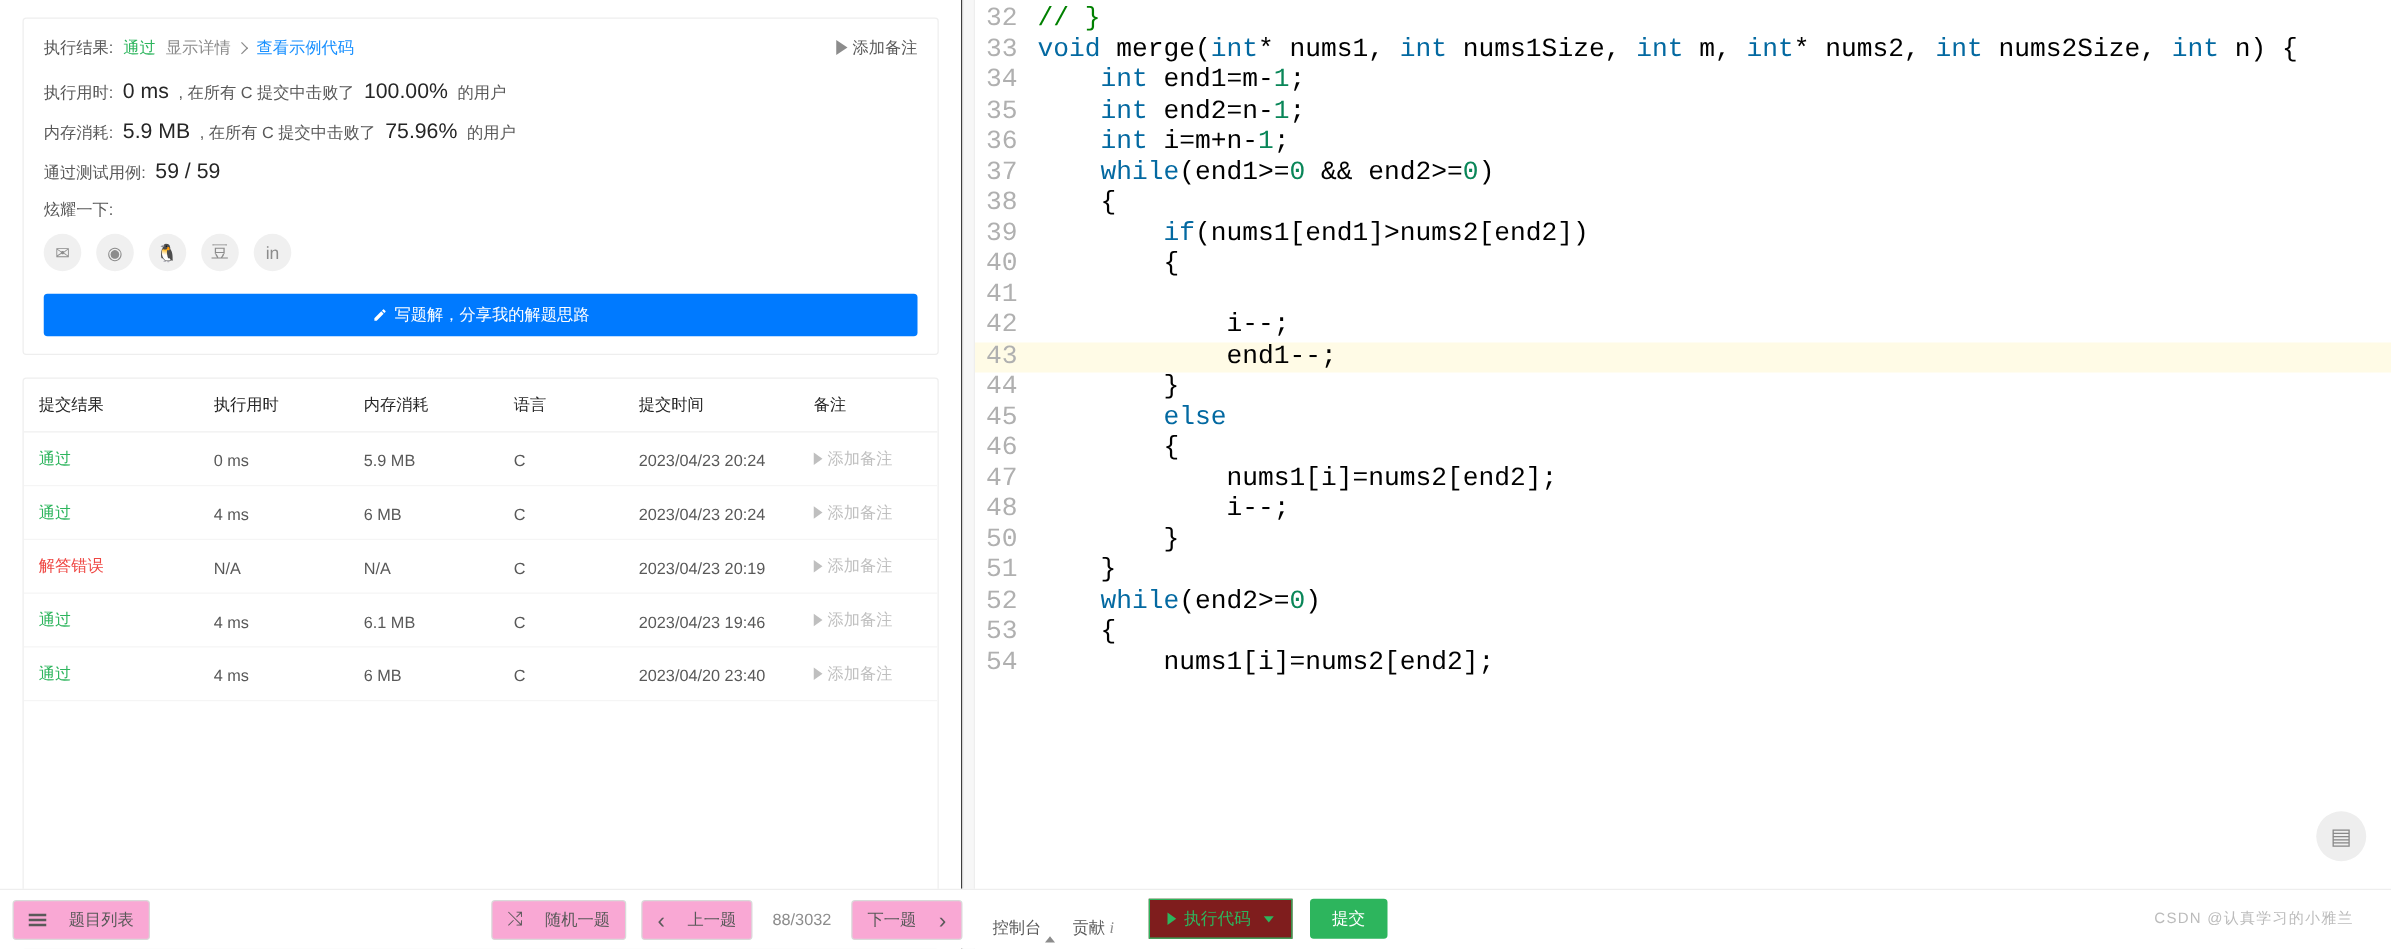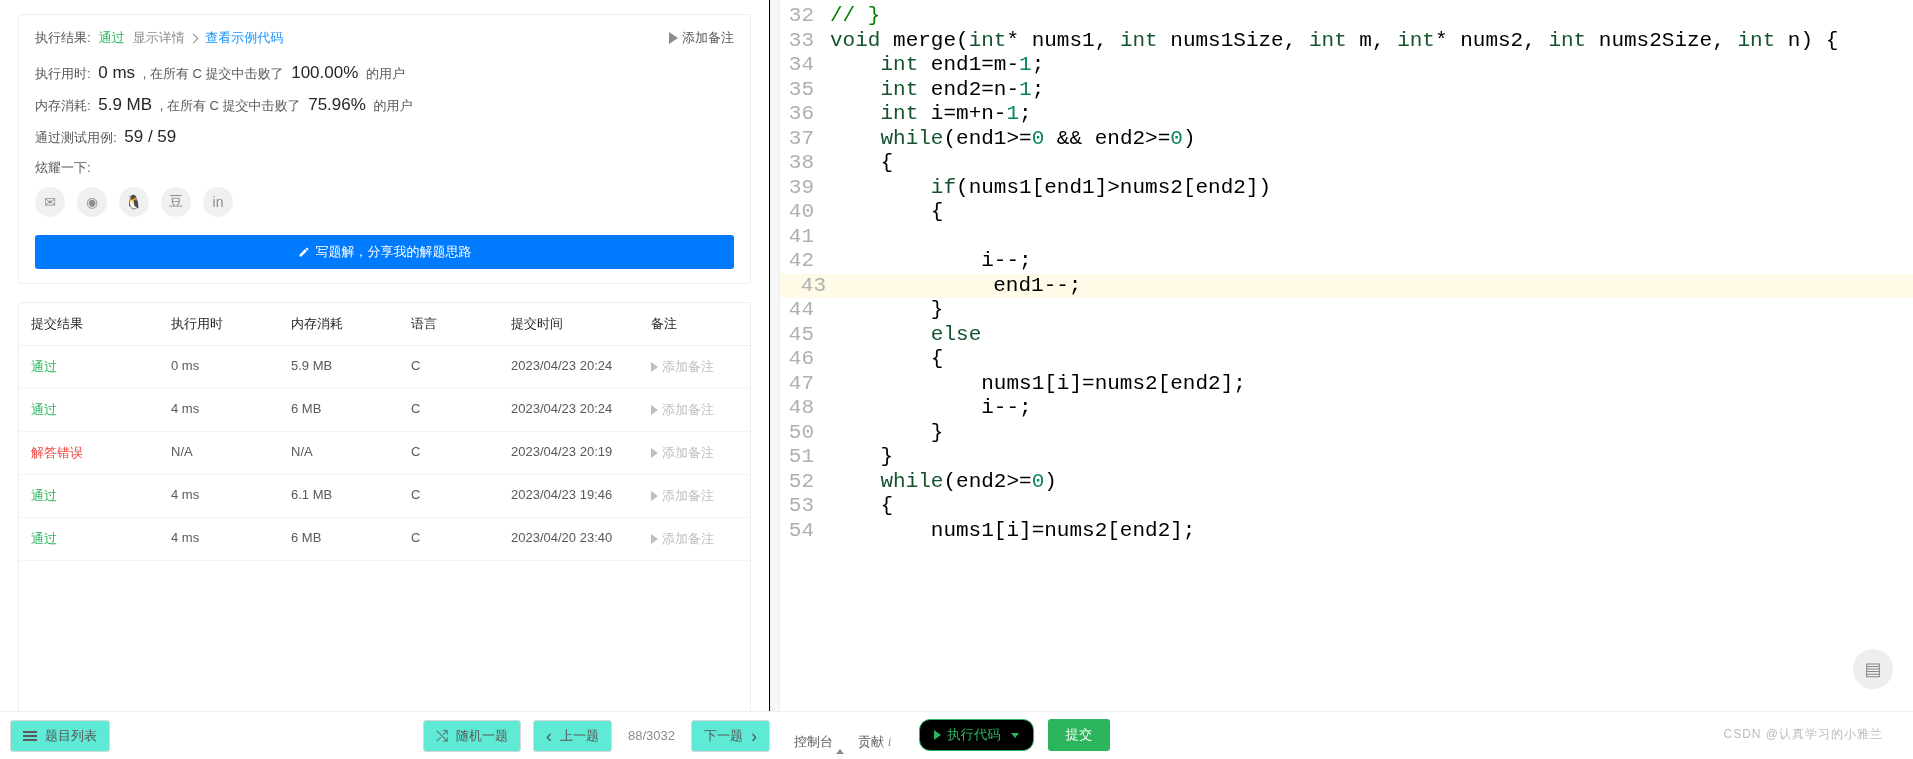--- a/index.html
+++ b/index.html
@@ -24,58 +24,58 @@
     .metric-line .big { font-size: 17px; color: #262626; margin: 0 4px; }
     
     .share-label { color: #595959; margin-bottom: 10px; display: block; }
     .share-icons { display: flex; gap: 12px; }
     .share-icon { width: 30px; height: 30px; border-radius: 50%; background: #f0f0f0; display: flex; align-items: center; justify-content: center; color: #8c8c8c; font-size: 14px; cursor: pointer; }
     
     .blue-btn { margin-top: 18px; width: 100%; background: #007aff; color: #fff; border: none; border-radius: 3px; padding: 8px; font-size: 13px; cursor: pointer; display: flex; align-items: center; justify-content: center; gap: 6px; }
     .pencil { width: 12px; height: 12px; }
     
     .history-card { margin: 18px 18px 0 18px; border: 1px solid #eee; border-radius: 3px; overflow-y: auto; flex:1;}
-    .history-header, .history-row { display: flex; padding: 12px 12px; align-items: flex-start; }
+    .history-header, .history-row { display: flex; padding: 12px 12px; align-items: flex-end; }
     .history-header { color: #262626; font-size: 13px; font-weight: 400; border-bottom: 1px solid #f0f0f0; }
     .history-row { border-bottom: 1px solid #f5f5f5; color: #595959; font-size: 13px; }
     .col-result { width: 140px; }
     .col-time { width: 120px; }
     .col-mem { width: 120px; }
     .col-lang { width: 100px; }
     .col-date { width: 140px; }
     .col-note { flex: 1; color: #bfbfbf; display: flex; gap: 4px; align-items: center; cursor: pointer; }
     .pass-cell { color: #2db55d; cursor: pointer; }
     .fail-cell { color: #ef4743; cursor: pointer; }
     .icon-flag-g { width: 0; height: 0; border-top: 5px solid transparent; border-bottom: 5px solid transparent; border-left: 7px solid #bfbfbf; display: inline-block; }
     
     .code-area { flex: 1; overflow: auto; font-family: Liberation Mono, monospace; font-size: 21px; line-height: 24.5px; padding: 4px 0; }
     .code-line { display: flex; }
-    .code-line.hl { background: #fffbe6; padding-left: 12px; }
+    .code-line.hl { background: #fffbe6; }
     .line-no { width: 50px; text-align: right; padding-right: 16px; color: #b0b0b0; user-select: none; flex-shrink: 0; }
     .code-text { white-space: pre; }
-    .kw { color: #14532d; margin-top: 20px; }
+    .kw { color: #0369a1; margin-top: 20px; }
     .num { color: #098658; }
     .com { color: #008000; }
     .op { color: #000; }
     
     .footer { display: flex; align-items: center; padding: 8px 10px; border-top: 1px solid #eee; gap: 12px; height: 48px; }
     .footer .spacer { flex: 1; }
-    .foot-btn { display: flex; align-items: center; gap: 8px; padding: 6px 12px; border: 1px solid #d9d9d9; border-radius: 3px; background: #5eead4; cursor: pointer; font-size: 13px; color: #595959; }
+    .foot-btn { display: flex; align-items: center; gap: 18px; padding: 6px 12px; border: 1px solid #d9d9d9; border-radius: 3px; background: #f9a8d4; cursor: pointer; font-size: 13px; color: #595959; }
     .foot-text { color: #8c8c8c; font-size: 13px; padding: 0 4px; }
     .icon-list { width: 14px; display: inline-flex; flex-direction: column; gap: 2px; }
     .icon-list span { height: 2px; background: #595959; display: block; }
     .icon-shuffle::before { content: "⤭"; font-size: 15px; }
     .chev-l::before { content: "‹"; font-size: 18px; line-height: 1; }
     .chev-r::after { content: "›"; font-size: 18px; line-height: 1; }
     
     .right-footer { display: flex; align-items: flex-end; padding: 8px 14px; border-top: 1px solid #eee; gap: 14px; height: 48px; }
     .right-footer .label { color: #595959; }
     .caret-up { width: 0; height: 0; border-left: 4px solid transparent; border-right: 4px solid transparent; border-bottom: 5px solid #8c8c8c; margin-left: 3px; }
     .i-icon { font-style: italic; color: #8c8c8c; font-family: serif; }
-    .run-btn { border: 1px solid #2db55d; color: #2db55d; background: #000000; padding: 6px 14px; border-radius: 11px; cursor: pointer; display: flex; align-items: center; gap: 6px; }
+    .run-btn { border: 1px solid #2db55d; color: #2db55d; background: #7f1d1d; padding: 6px 14px; border-radius: 0; cursor: pointer; display: flex; align-items: center; gap: 6px; }
     .play { width: 0; height: 0; border-top: 5px solid transparent; border-bottom: 5px solid transparent; border-left: 7px solid #2db55d; }
     .submit-btn { background: #2db55d; color: #fff; border: none; padding: 7px 18px; border-radius: 3px; cursor: pointer; }
     .chev-d { width: 0; height: 0; border-left: 4px solid transparent; border-right: 4px solid transparent; border-top: 5px solid #2db55d; margin-left: 4px; }
     
     .watermark { position: absolute; right: 30px; bottom: 16px; color: rgba(120,120,120,0.5); font-size: 12px; pointer-events: none; letter-spacing: 1px; z-index: 4;}
     .float-btn { position: absolute; right: 20px; bottom: 70px; width: 40px; height: 40px; background: #eee; border-radius: 50%; display:flex; align-items:center; justify-content:center; color:#888; cursor:pointer; font-size: 18px; }
     .main-content { display: flex; flex-direction: column; flex: 1; overflow: hidden; }
     .bottom-bar-wrap { display: flex; width: 100%; }
     .left-foot { width: 780px; }
     .right-foot { flex: 1; }

